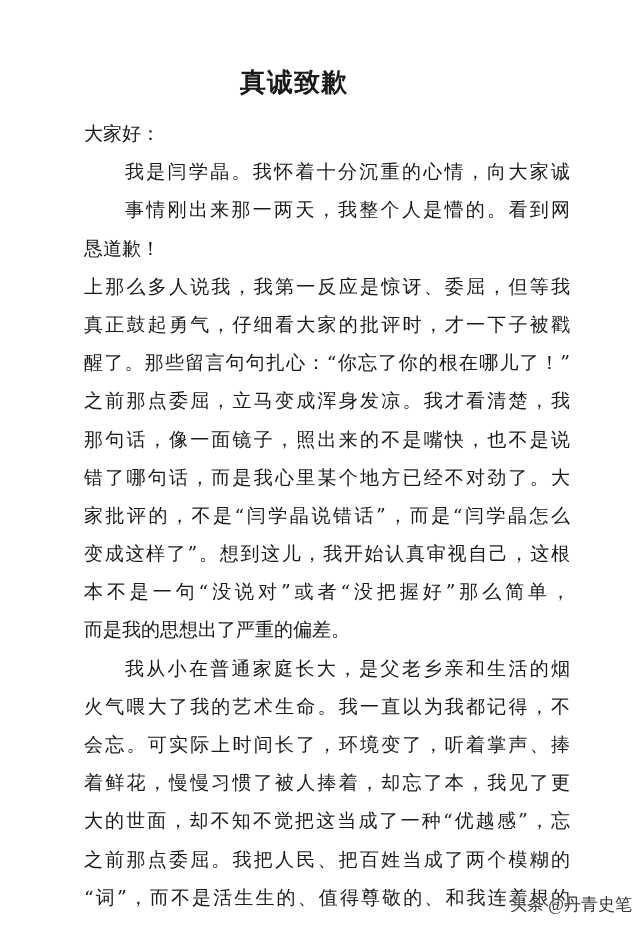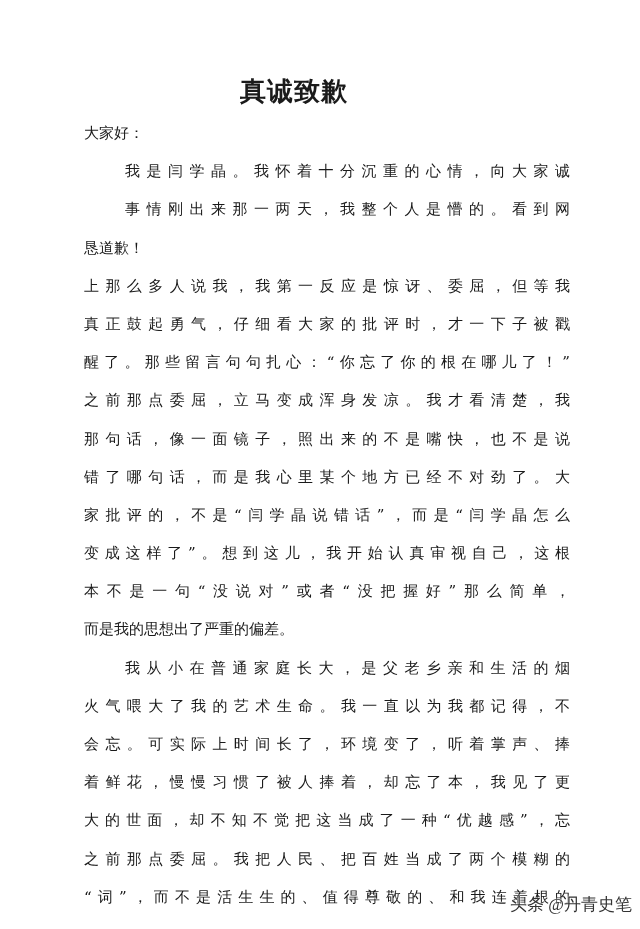--- a/index.html
+++ b/index.html
@@ -2,29 +2,29 @@
 <html><head>
   <meta charset="utf-8">
   <style>
     html, body { margin: 0; padding: 0; background: #ffffff; }
     body {
       width: 640px; height: 929px; position: relative; overflow: hidden;
       font-family: "DejaVu Serif", "Liberation Serif", serif;
       color: #1a1a1a;
     }
     .title {
-      position: absolute; left: 0; width: 588px; top: 74px;
+      position: absolute; left: 0; width: 588px; top: 65px;
       text-align: center; font-size: 26px; font-weight: bold; letter-spacing: 1px;
       font-family: "DejaVu Sans", "Liberation Sans", sans-serif;
     }
     .doc {
       position: absolute; left: 84px; top: 114px; width: 486px;
     }
     .line {
-      height: 38.2px; line-height: 38.2px; font-size: 15px;
+      height: 38.2px; line-height: 38.2px; font-size: 19px;
       white-space: nowrap; text-align: justify; text-align-last: justify;
       letter-spacing: 0;
     }
     .line.last { text-align-last: left; }
     .line.indent { padding-left: 41px; }
     .watermark {
       position: absolute; right: 8px; top: 893px;
       font-size: 17px; color: #333;
       font-family: Liberation Serif, serif;
       text-shadow: 0 0 2px #fff, 0 0 2px #fff;

